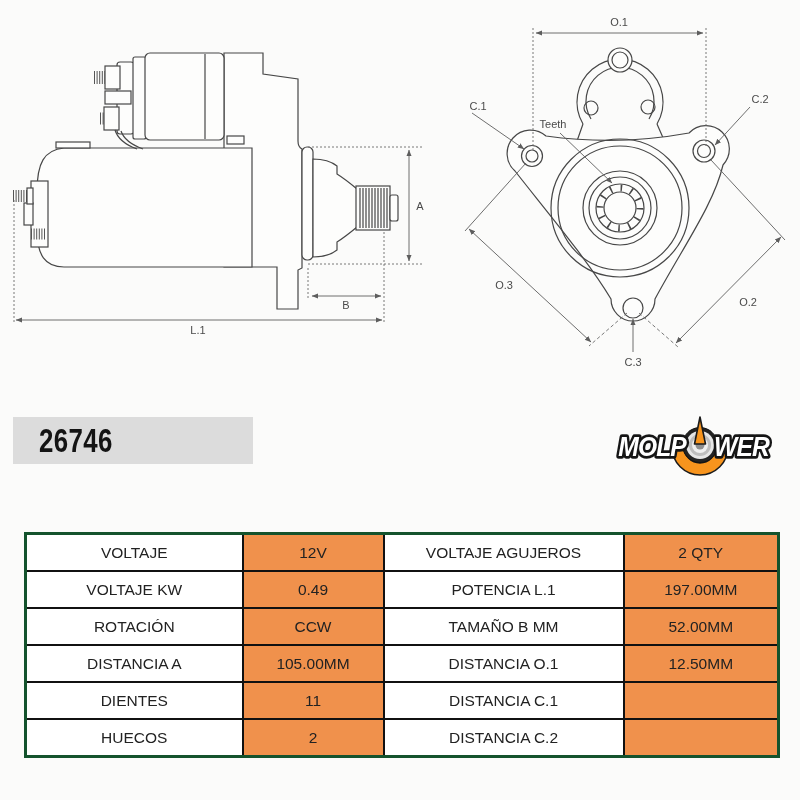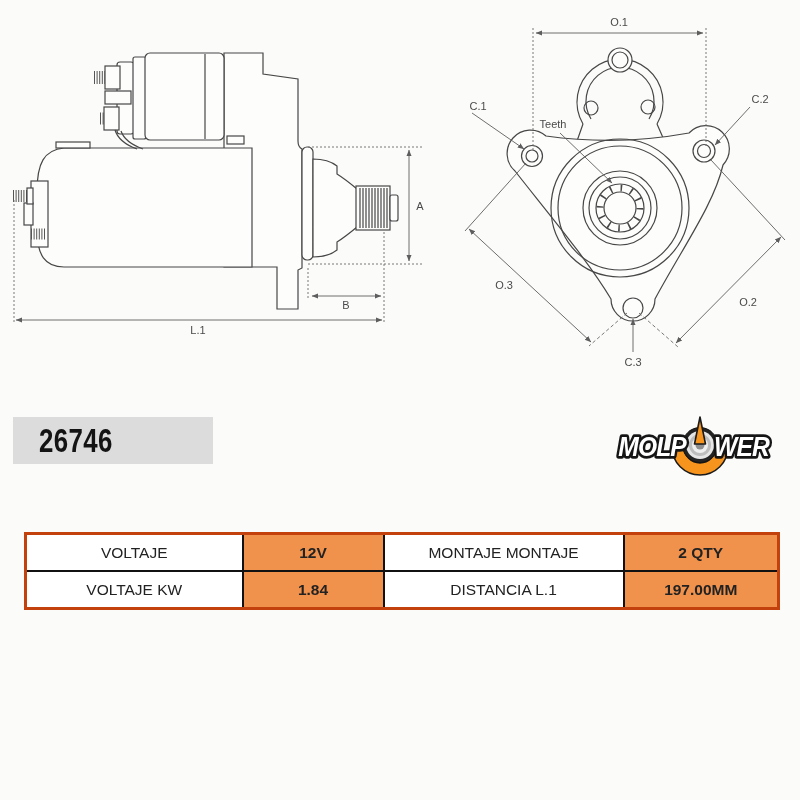--- a/index.html
+++ b/index.html
@@ -9,42 +9,42 @@
     font-family:"Liberation Sans","DejaVu Sans",sans-serif;
     position:relative;overflow:hidden;
   }
   .stage{position:absolute;inset:0;width:800px;height:800px;}
   svg{position:absolute;display:block;}
   #side-view{left:0;top:0;}
   #front-view{left:440px;top:0;}
   #logo{left:598px;top:404px;}
 
   .part-box{
-    position:absolute;left:13px;top:417px;width:200px;height:47px;
+    position:absolute;left:13px;top:417px;width:240px;height:47px;
     background:#dcdcdc;display:flex;align-items:center;
   }
   .part-box span{
     display:inline-block;margin-left:26px;
     font-size:34px;font-weight:bold;color:#141414;
     transform:scaleX(0.76);transform-origin:left center;
     letter-spacing:0.5px;white-space:nowrap;
   }
 
   .spec-table{
     position:absolute;left:24px;top:532px;
     border-collapse:collapse;table-layout:fixed;width:753px;
-    border:3px solid #c2410c;
+    border:3px solid #14532d;
   }
   .spec-table td{
     border:2px solid #111;height:35px;padding:0 4px;
     text-align:center;vertical-align:middle;
     font-size:15.5px;color:#222;background:#fff;
     overflow:hidden;white-space:nowrap;
   }
-  .spec-table td.val{background:#F0914C;font-weight:bold;}
+  .spec-table td.val{background:#F0914C;}
 
   
   .ln{fill:none;stroke:#474747;stroke-width:1.2;}
   .fl{fill:#fdfdfc;stroke:#474747;stroke-width:1.2;}
   .dim{fill:none;stroke:#5d5d5d;stroke-width:0.9;}
   .dot{fill:none;stroke:#6a6a6a;stroke-width:0.9;stroke-dasharray:2 2;}
   .dsh{fill:none;stroke:#6a6a6a;stroke-width:0.9;stroke-dasharray:3.5 2.5;}
   .thread{fill:none;stroke:#555;}
   .lbl{font-family:"Liberation Sans","DejaVu Sans",sans-serif;font-size:11px;fill:#4a4a4a;}
 </style>
@@ -180,25 +180,49 @@
     <colgroup>
       <col style="width:217px">
         <col style="width:141px">
         <col style="width:240px">
         <col style="width:155px">
     </colgroup>
     <tbody>
       <tr>
         <td>VOLTAJE</td>
         <td class="val">12V</td>
-        <td>MONTAJE MONTAJE</td>
+        <td>VOLTAJE AGUJEROS</td>
         <td class="val">2 QTY</td>
       </tr>
       <tr>
         <td>VOLTAJE KW</td>
-        <td class="val">1.84</td>
-        <td>DISTANCIA L.1</td>
+        <td class="val">0.49</td>
+        <td>POTENCIA L.1</td>
         <td class="val">197.00MM</td>
+      </tr>
+      <tr>
+        <td>ROTACIÓN</td>
+        <td class="val">CCW</td>
+        <td>TAMAÑO B MM</td>
+        <td class="val">52.00MM</td>
+      </tr>
+      <tr>
+        <td>DISTANCIA A</td>
+        <td class="val">105.00MM</td>
+        <td>DISTANCIA O.1</td>
+        <td class="val">12.50MM</td>
+      </tr>
+      <tr>
+        <td>DIENTES</td>
+        <td class="val">11</td>
+        <td>DISTANCIA C.1</td>
+        <td class="val"></td>
+      </tr>
+      <tr>
+        <td>HUECOS</td>
+        <td class="val">2</td>
+        <td>DISTANCIA C.2</td>
+        <td class="val"></td>
       </tr>
     </tbody>
   </table>
 
 </div>
 
 </body></html>

